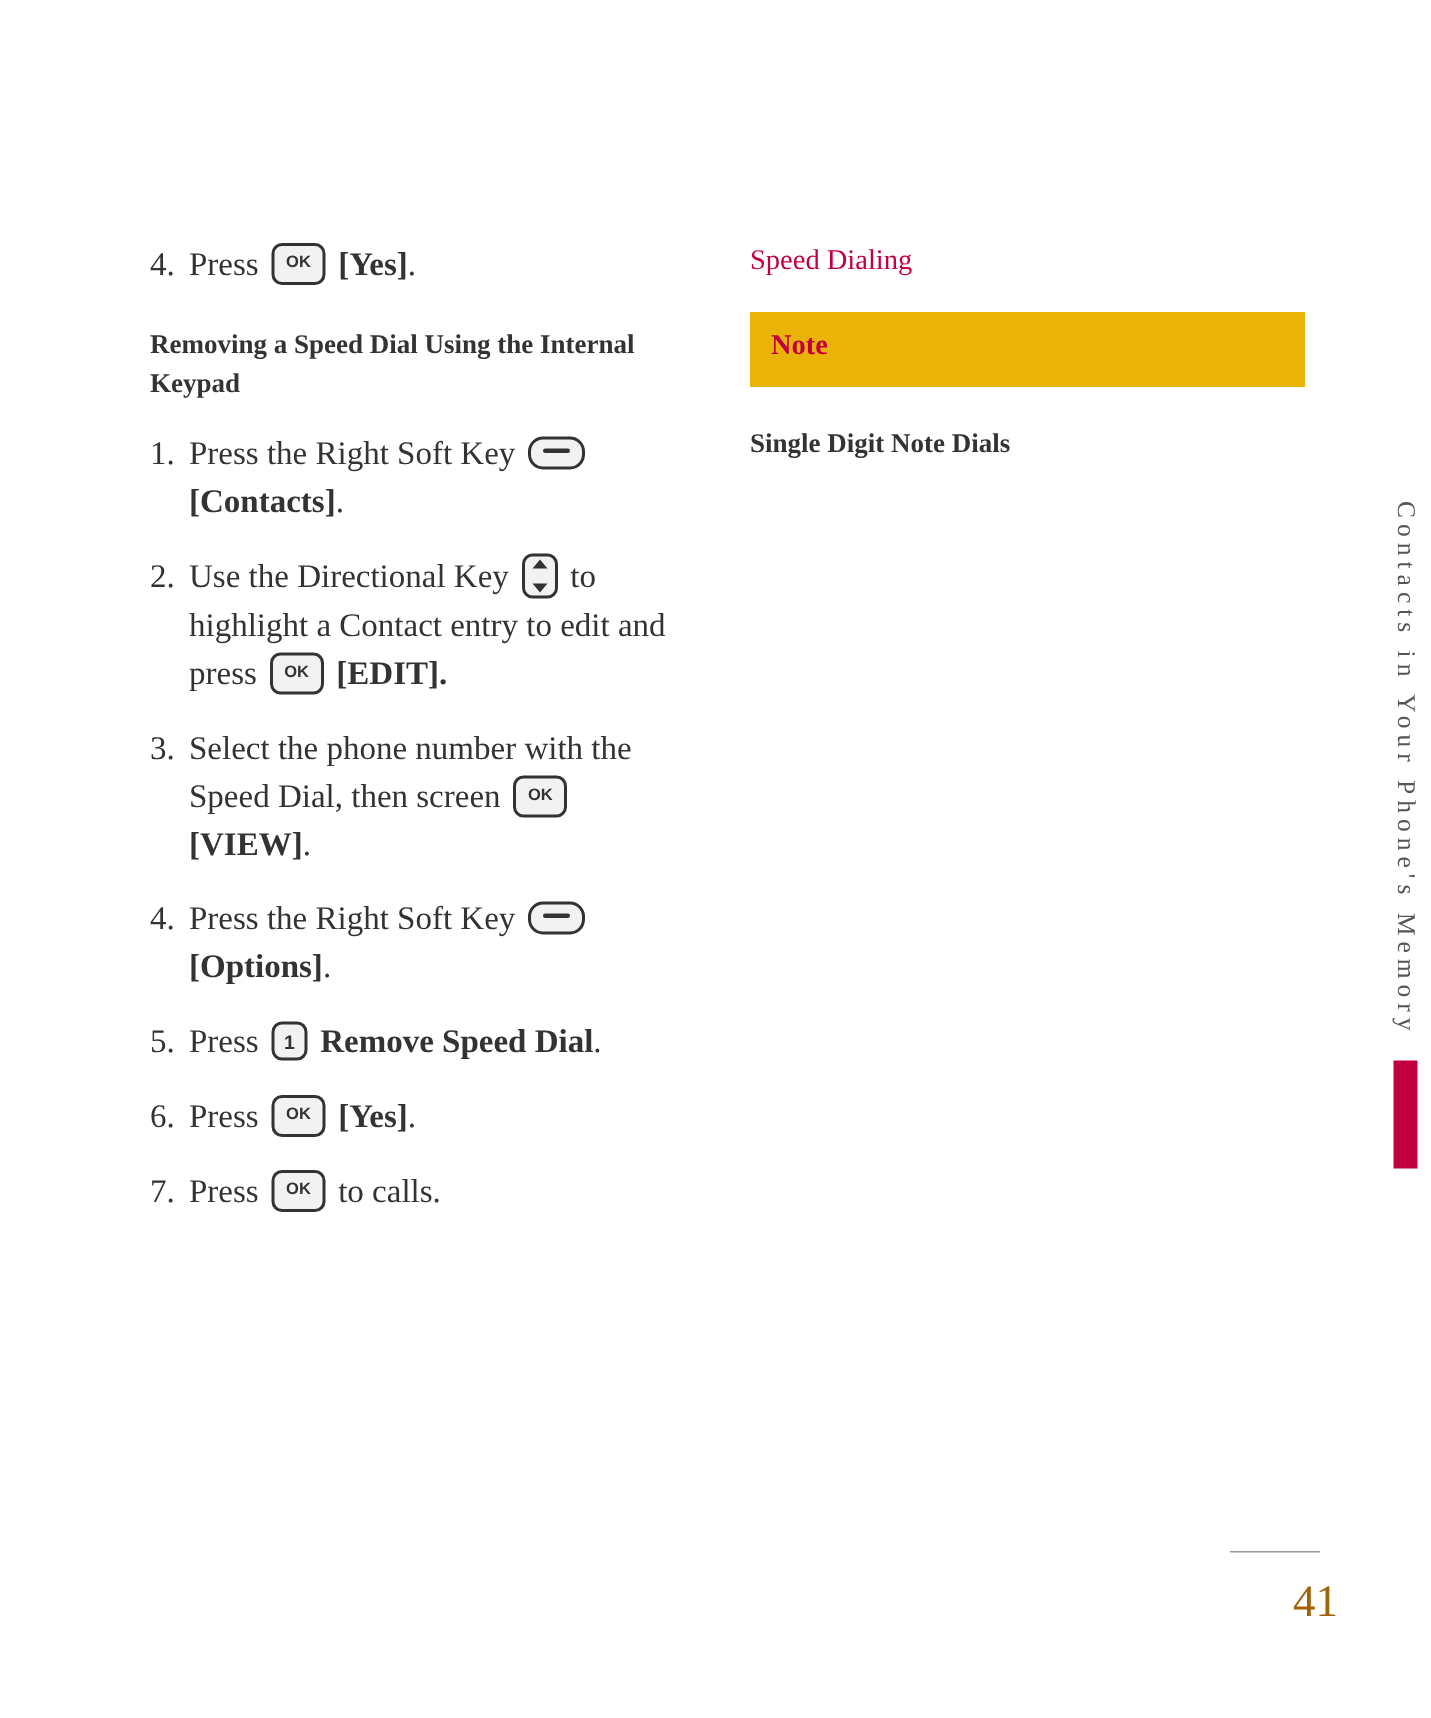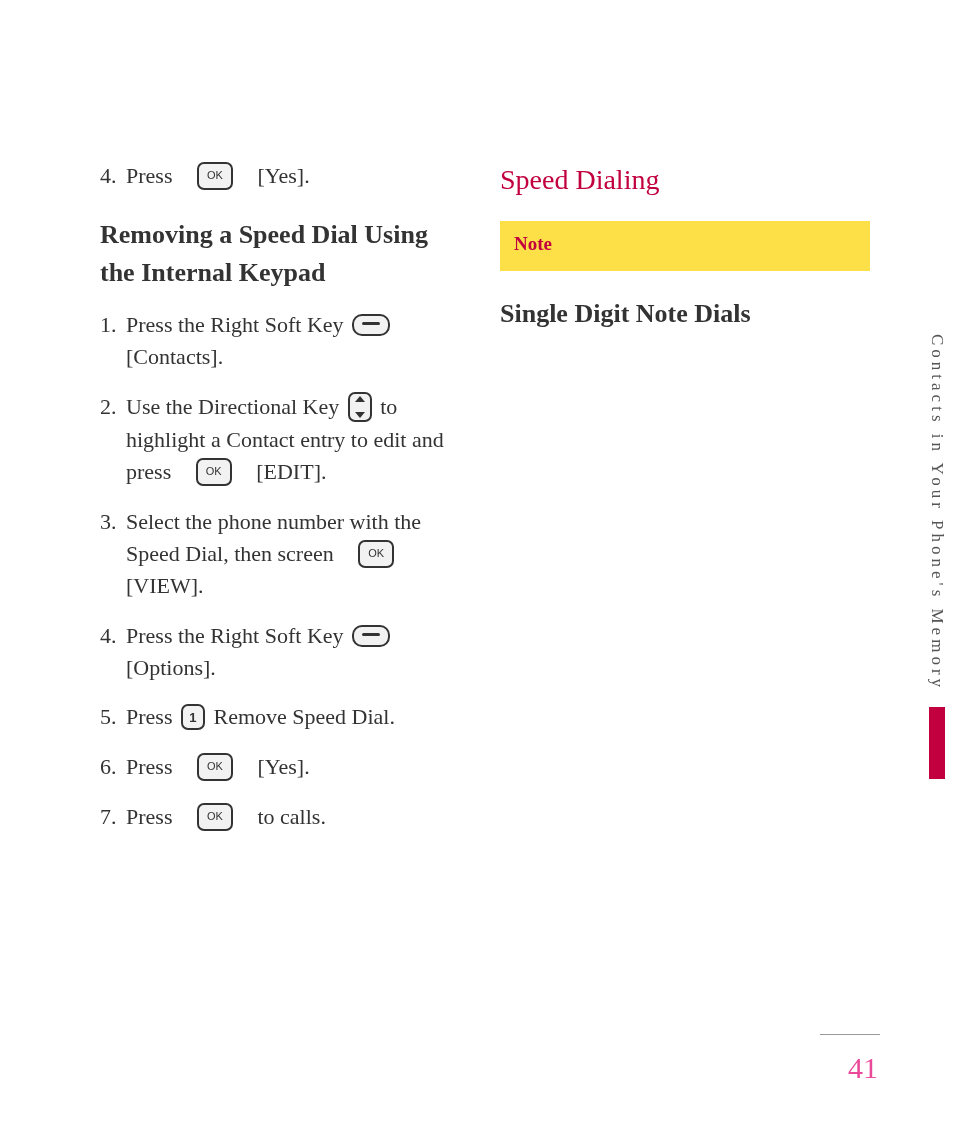--- a/index.html
+++ b/index.html
@@ -27,36 +27,36 @@
 
   .step {
     display: flex;
     margin-bottom: 18px;
   }
   .step-num {
     min-width: 26px;
   }
   .step-body { flex: 1; }
 
-  .bold { font-weight: 400; text-align: right; }
+  .bold { font-weight: 700; text-align: right; }
   .subheading {
     font-weight: 600;
     margin: 24px 0 18px 0;
-    font-size: 26px;
+    font-size: 18px;
   }
   .section-title {
     color: #c3003f;
-    font-size: 28px;
+    font-size: 19px;
     font-weight: 400;
     margin-bottom: 20px;
   }
   .para { margin-bottom: 20px; }
 
   .note-box {
-    background: #fde047;
+    background: #eab308;
     padding: 10px 14px 12px 14px;
     margin: 10px 0 24px 0;
     font-size: 19px;
     line-height: 1.4;
   }
   .note-title {
     color: #c3003f;
     font-weight: 600;
     font-size: 19px;
     margin-bottom: 2px;
@@ -64,25 +64,25 @@
 
   .key-ok {
     display: inline-flex;
     align-items: center;
     justify-content: center;
     width: 32px;
     height: 24px;
     border: 2.5px solid #333;
     border-radius: 7px;
     font-size: 11px;
-    font-weight: 400;
+    font-weight: 700;
     font-family: Arial, sans-serif;
     vertical-align: middle;
     background: #f2f2f2;
-    margin: 0 19px;
+    margin: 0 3px;
     position: relative;
     top: -2px;
   }
   .key-pill {
     display: inline-block;
     width: 34px;
     height: 18px;
     border: 2.5px solid #333;
     border-radius: 10px;
     vertical-align: middle;
@@ -166,25 +166,25 @@
     padding: 4px 0 16px 0;
   }
   .side-bar {
     width: 16px;
     height: 72px;
     background: #c3003f;
   }
 
   .page-num {
     position: absolute;
-    right: 76px;
+    right: 62px;
     bottom: 60px;
     font-size: 30px;
     font-family: Georgia, serif;
-    color: #ec4899;
+    color: #a16207;
   }
   .page-rule {
     position: absolute;
     right: 74px;
     bottom: 110px;
     width: 60px;
     height: 1px;
     background: #999;
   }
 </style>

